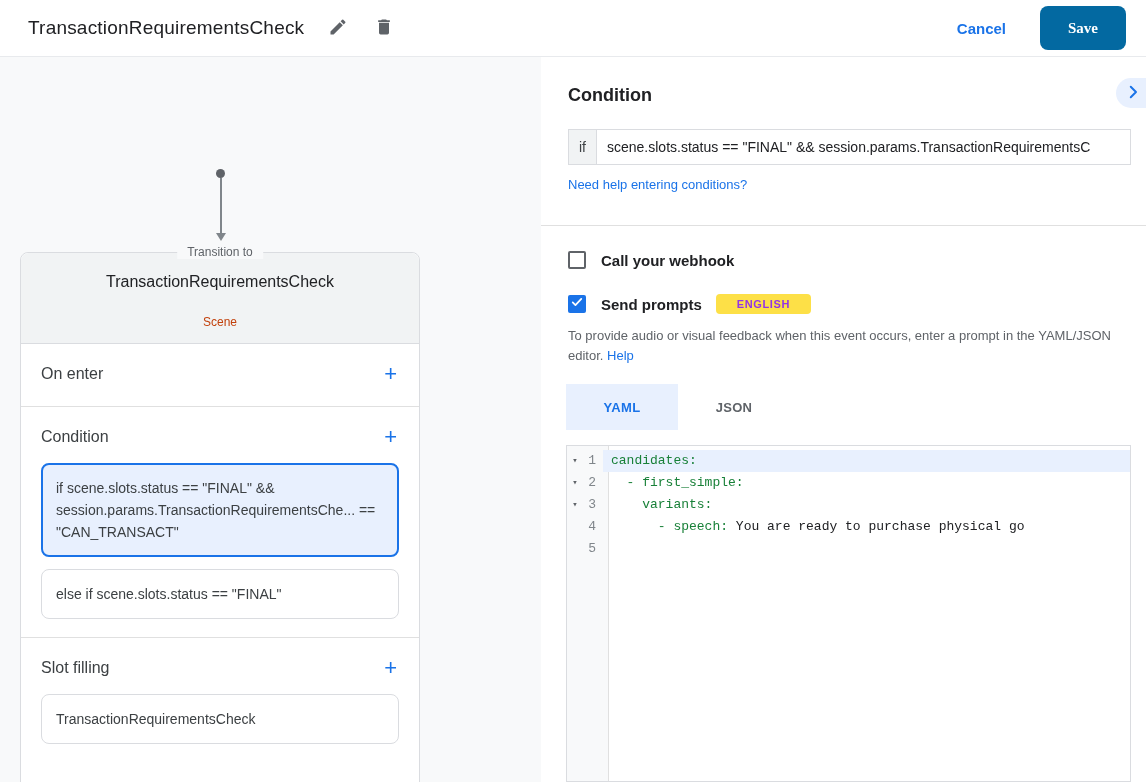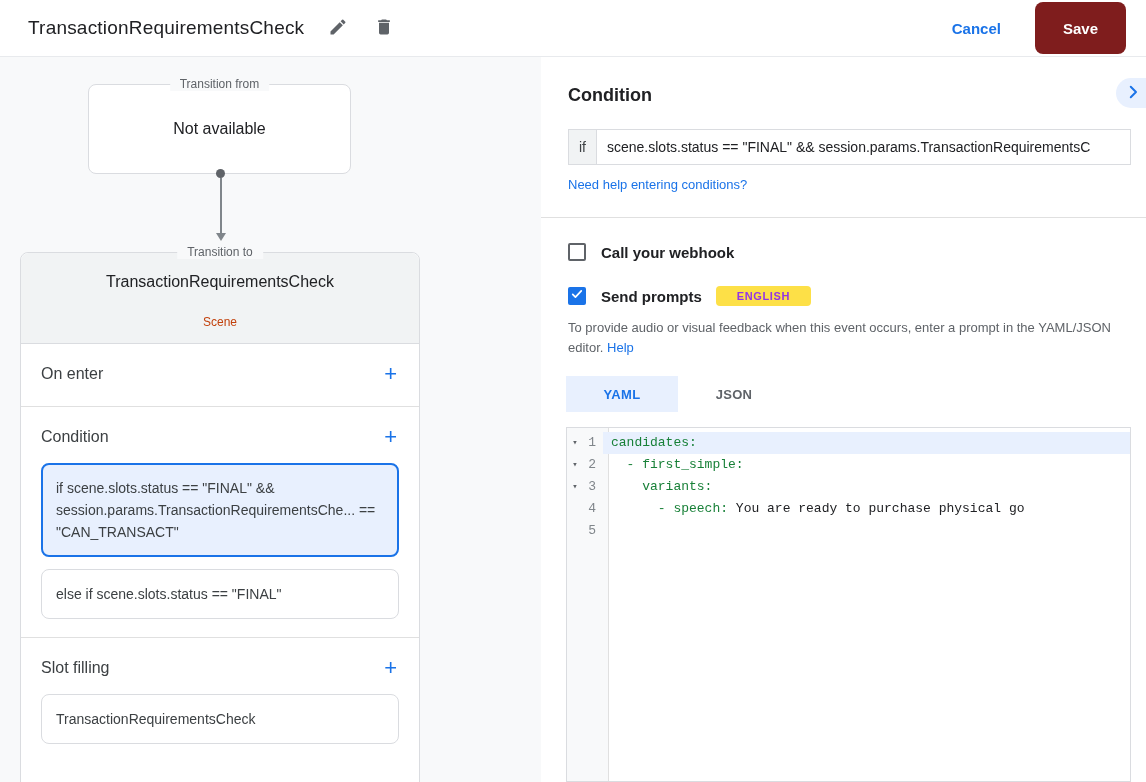--- a/index.html
+++ b/index.html
@@ -8,22 +8,22 @@
 
   
   .appbar { height:57px; background:#fff; border-bottom:1px solid #e8eaed;
     display:flex; align-items:center; padding:0 16px 0 28px; }
   .appbar-title { font-size:19px; color:#202124; letter-spacing:.2px; }
   .appbar .icon-btn { width:24px; height:24px; margin-left:22px; border:none; background:none;
     cursor:pointer; color:#5f6368; display:flex; align-items:center; justify-content:center; }
   .appbar-spacer { flex:1; }
   .btn-text { color:#1a73e8; font-size:15px; font-weight:bold; background:none; border:none;
     padding:8px 16px; cursor:pointer; }
-  .btn-primary { background:#7f1d1d; color:#fff; font-size:15px; font-weight:bold; border:none;
-    border-radius:8px; padding:0 28px; height:52px; margin-left:18px; margin-right:4px; cursor:pointer; }
+  .btn-primary { background:#0369a1; color:#fff; font-size:15px; font-weight:bold; border:none;
+    border-radius:8px; padding:0 28px; height:44px; margin-left:18px; margin-right:4px; cursor:pointer;font-family:Liberation Serif, serif; }
 
   
   .main { display:flex; height:725px; }
   .left-panel { width:541px; background:#f8f9fa; position:relative; overflow:hidden; flex:none; }
   .right-panel { flex:1; background:#fff; position:relative; display:flex; flex-direction:column;
     overflow:hidden; }
 
   
   .tf-box { position:absolute; left:88px; top:27px; width:263px; height:90px;
     border:1px solid #dadce0; border-radius:8px; background:#fff; }
@@ -58,35 +58,35 @@
   
   .rp-title { font-size:18px; color:#202124; margin:28px 0 0 27px; }
   .chevron-pill { position:absolute; right:-14px; top:21px; width:44px; height:30px;
     background:#e8f0fe; border:none; border-radius:15px; cursor:pointer;
     display:flex; align-items:center; padding-left:8px; }
   .if-row { display:flex; margin:23px 15px 0 27px; height:36px; }
   .if-label { width:28px; background:#f1f3f4; border:1px solid #dadce0; border-right:none;
     display:flex; align-items:center; justify-content:center; font-size:14px; color:#3c4043; flex:none; }
   .if-input { flex:1; border:1px solid #dadce0; background:#fff; font-size:14px; color:#202124;
     padding:0 10px; outline:none; font-family:"Liberation Sans", sans-serif; }
-  .help-link { display:inline-block; margin:12px 0 4px 27px; font-size:13px; color:#1a73e8;
+  .help-link { display:inline-block; margin:12px 0 12px 27px; font-size:13px; color:#1a73e8;
     text-decoration:none; }
   .rp-divider { border-bottom:1px solid #e0e0e0; margin-top:21px; }
   .when-title { font-size:18px; color:#202124; margin:26px 0 0 27px; }
   .check-row { display:flex; align-items:center; margin:25px 0 0 27px; }
   .checkbox { width:18px; height:18px; border-radius:2px; flex:none; cursor:pointer; }
   .checkbox.unchecked { border:2px solid #5f6368; background:#fff; }
   .checkbox.checked { background:#1a73e8; display:flex; align-items:center; justify-content:center; }
   .check-label { font-size:15px; font-weight:bold; color:#202124; margin-left:15px; }
   .lang-badge { background:#fde047; color:#9334e6; font-size:11px; font-weight:bold;
     letter-spacing:.6px; padding:4px 21px; border-radius:4px; margin-left:14px; }
   .helper-text { width:565px; margin:12px 0 0 27px; font-size:13px; line-height:20px; color:#5f6368; }
   .helper-text a { color:#1a73e8; text-decoration:none;text-align:center; }
   .tabs { display:flex; margin:18px 0 0 25px; }
-  .tab { width:112px; height:36px; display:flex; align-items:center; justify-content:center;
+  .tab { width:112px; height:46px; display:flex; align-items:center; justify-content:center;
     font-size:13px; font-weight:bold; letter-spacing:.3px; cursor:pointer; color:#5f6368; }
   .tab.active { color:#1a73e8; background:#e8f0fe; }
 
   
   .editor { position:relative; margin:15px 15px 0 25px; border:1px solid #dadce0; background:#fff;
     flex:1; overflow:hidden; font-family:"Liberation Mono","DejaVu Sans Mono",monospace;
     font-size:13px; line-height:22px; padding-top:4px; }
   .gutter-bg { position:absolute; left:0; top:0; bottom:0; width:42px; background:#f8f9fa;
     border-right:1px solid #e0e0e0; }
   .code-row { position:relative; display:flex; height:22px; }
@@ -118,24 +118,20 @@
   </button>
   <span class="appbar-spacer"></span>
   <button class="btn-text">Cancel</button>
   <button class="btn-primary">Save</button>
 </header>
 
 <div class="main">
 
   <div class="left-panel">
 
-    <div class="tf-box">
-      <span class="legend">Transition from</span>
-      <div class="tf-value">Not available</div>
-    </div>
 
     <div class="connector">
       <div class="dot"></div>
       <div class="line"></div>
       <div class="arrowhead"></div>
     </div>
 
     <div class="scene-card">
       <span class="legend">Transition to</span>
 

